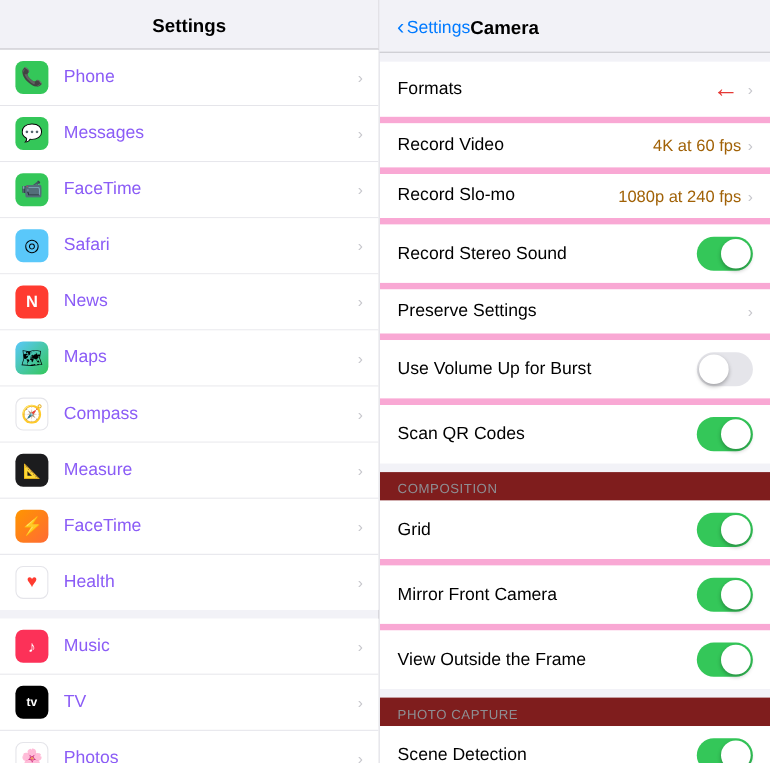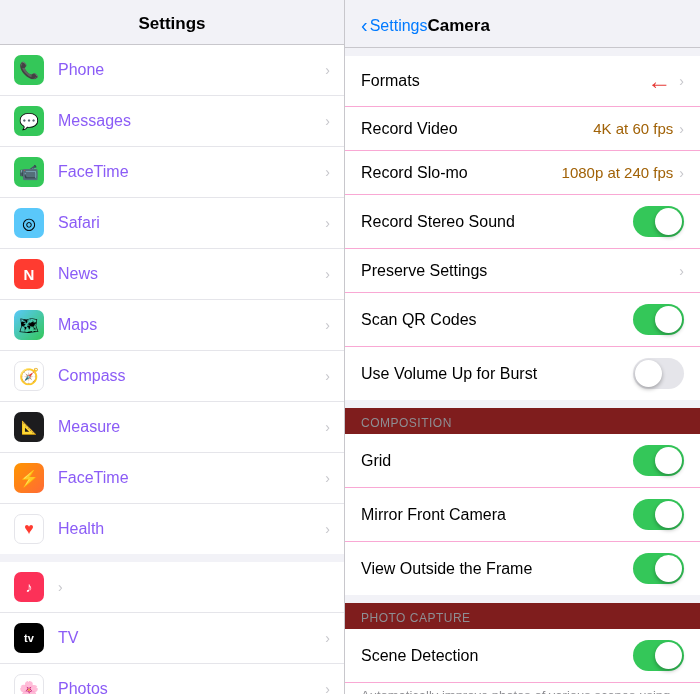--- a/index.html
+++ b/index.html
@@ -135,21 +135,21 @@
     }
 
     .right-group:first-child {
       margin-top: 8px;
     }
 
     .right-item {
       display: flex;
       align-items: center;
       padding: 11px 16px;
-      border-bottom: 1px solid #f9a8d4;
+      border-bottom: 6px solid #f9a8d4;
       background: #fff;
       min-height: 44px;
       cursor: pointer;
     }
 
     .right-item:last-child {
       border-bottom: none;
     }
 
     .right-item-label {
@@ -290,20 +290,21 @@
           </div>
           <span class="item-label">Health</span>
           <span class="chevron">›</span>
         </div>
       </div>
       <div class="settings-group">
         <div class="settings-item">
           <div class="app-icon" style="background: rgb(252, 49, 88);">
             <span style="color:#fff;font-size:14px">♪</span>
           </div>
+          <span class="item-label">Music</span>
           <span class="chevron">›</span>
         </div>
         <div class="settings-item">
           <div class="app-icon" style="background: rgb(0, 0, 0);">
             <span style="color:#fff;font-size:11px;font-weight:bold">tv</span>
           </div>
           <span class="item-label">TV</span>
           <span class="chevron">›</span>
         </div>
         <div class="settings-item">
@@ -344,28 +345,28 @@
           <span class="right-item-label">Record Stereo Sound</span>
           <div class="toggle on">
             <div class="toggle-knob"></div>
           </div>
         </div>
         <div class="right-item">
           <span class="right-item-label">Preserve Settings</span>
           <span class="right-chevron">›</span>
         </div>
         <div class="right-item">
-          <span class="right-item-label">Scan QR Codes</span>
-          <div class="toggle on">
-            <div class="toggle-knob"></div>
-          </div>
-        </div>
-        <div class="right-item">
           <span class="right-item-label">Use Volume Up for Burst</span>
           <div class="toggle off">
+            <div class="toggle-knob"></div>
+          </div>
+        </div>
+        <div class="right-item">
+          <span class="right-item-label">Scan QR Codes</span>
+          <div class="toggle on">
             <div class="toggle-knob"></div>
           </div>
         </div>
       </div>
       <div class="section-header">COMPOSITION</div>
       <div class="right-group">
         <div class="right-item">
           <span class="right-item-label">Grid</span>
           <div class="toggle on">
             <div class="toggle-knob"></div>

